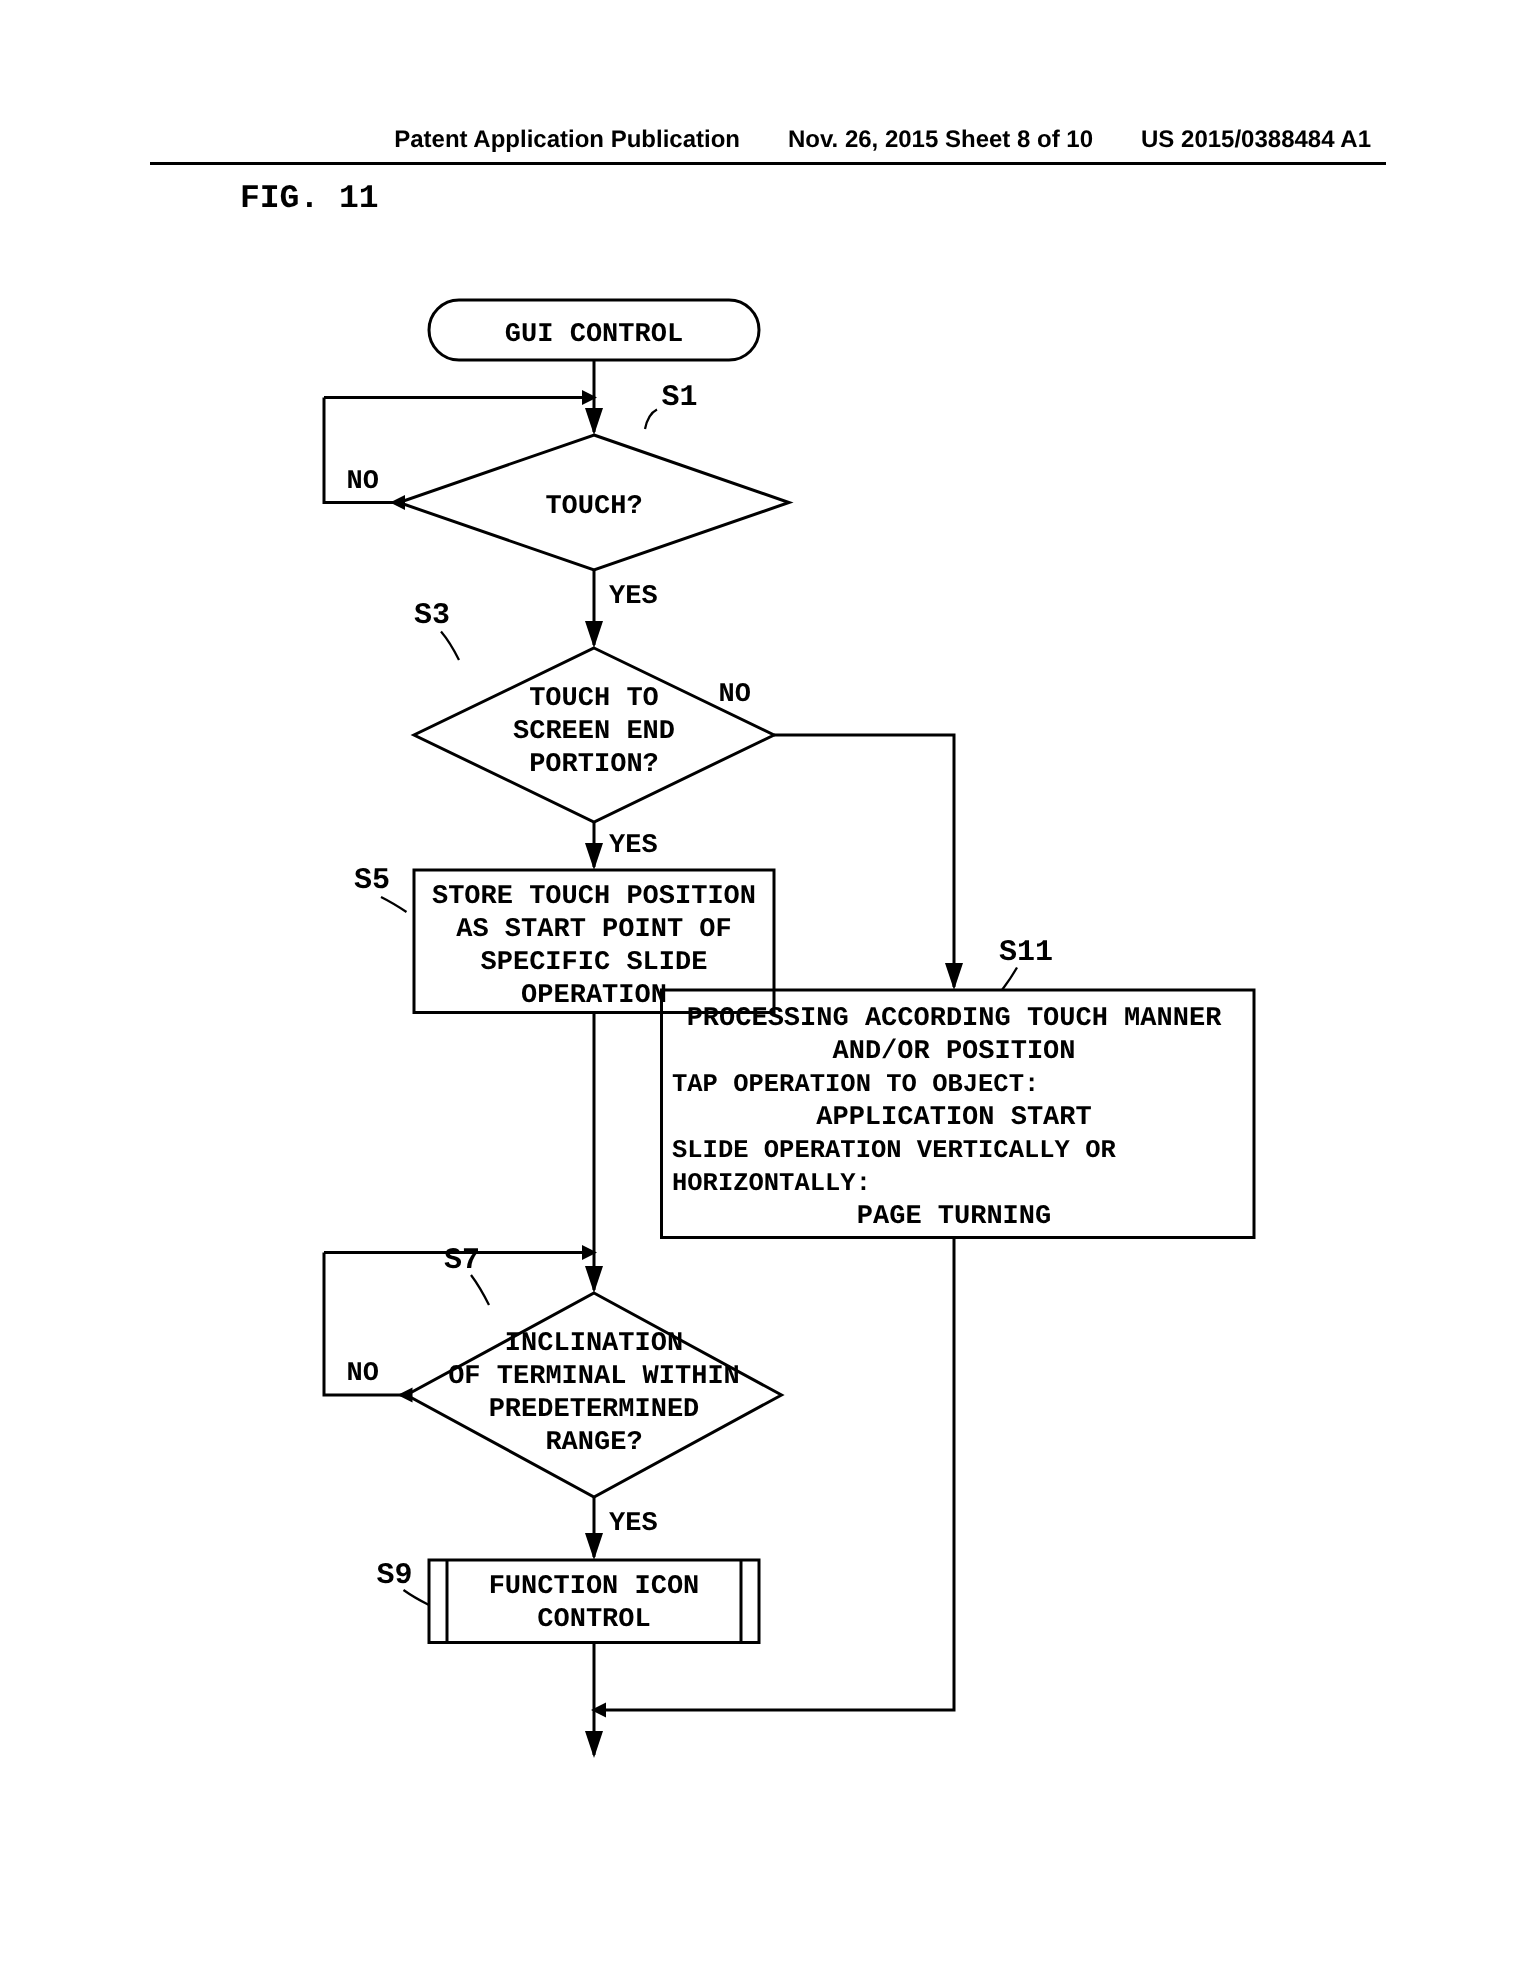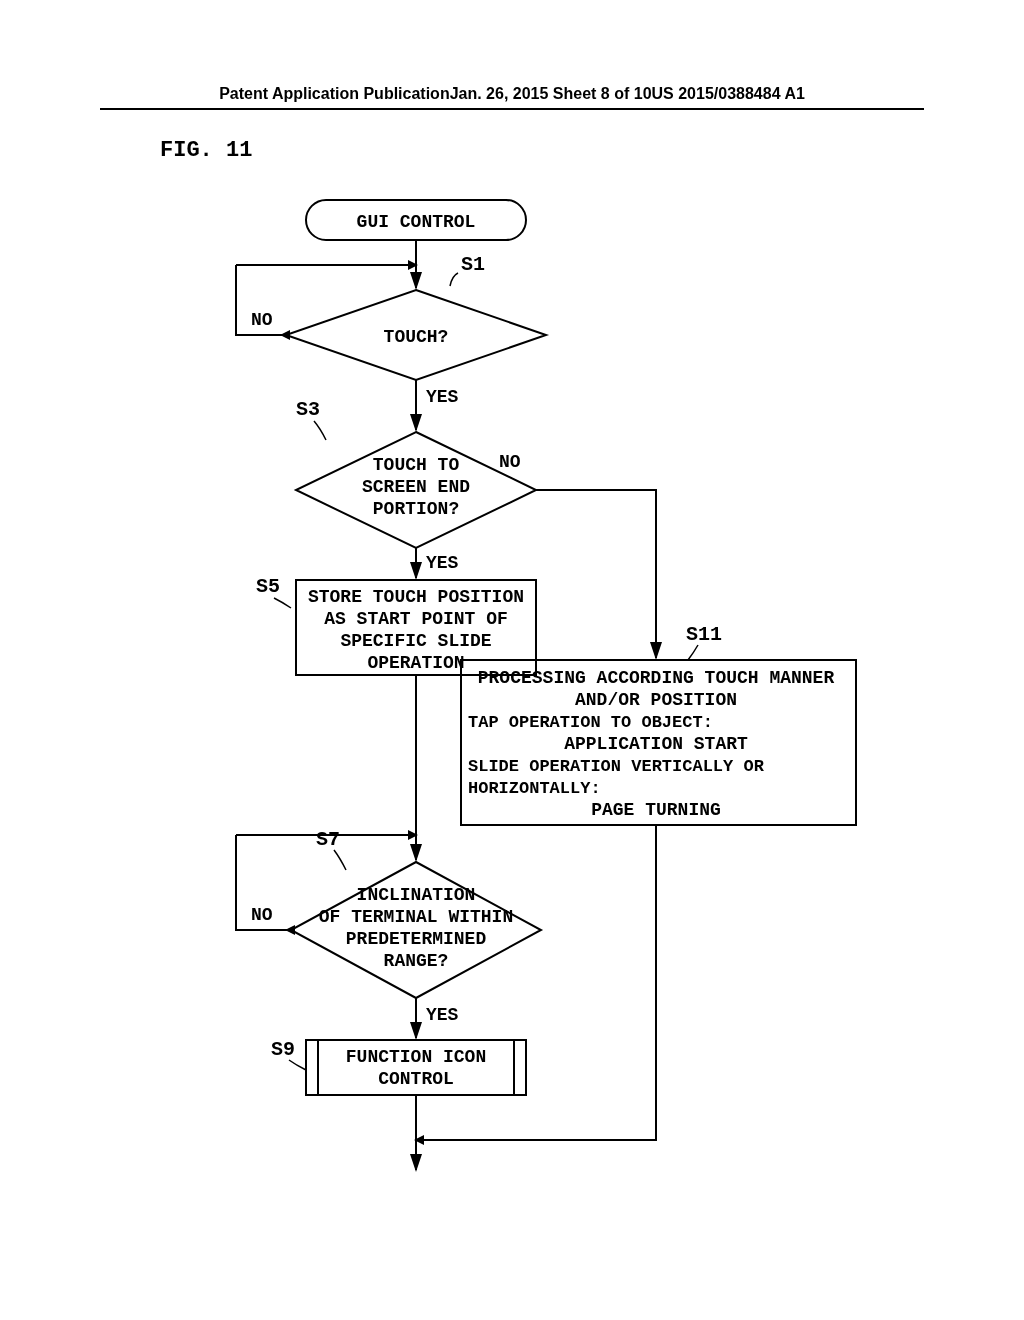--- a/index.html
+++ b/index.html
@@ -9,48 +9,49 @@
       background: white;
       font-family: Arial, sans-serif;
       position: relative;
     }
     .header {
       position: absolute;
       top: 85px;
       left: 0;
       right: 0;
       display: flex;
-      justify-content: center;
+      justify-content: flex-end;
       padding: 0 110px;
       font-size: 16px;
       font-weight: bold;
+      gap: 32px;
     }
     .header-left { }
     .header-center { text-align: center; }
     .header-right { }
     .divider {
       position: absolute;
       top: 108px;
       left: 100px;
       right: 100px;
       height: 2px;
       background: #000;
     }
     .figure-label {
       position: absolute;
-      top: 138px;
+      top: 120px;
       left: 160px;
       font-size: 22px;
       font-weight: bold;
       font-family: 'Courier New', monospace;
     }
     .diagram {
       position: absolute;
       top: 190px;
-      left: 236px;
+      left: 216px;
       width: 640px;
       height: 1000px;
     }
     svg { overflow: visible; }
     .node-text {
       font-family: 'Courier New', monospace;
       font-size: 18px;
       font-weight: bold;
       text-anchor: middle;
     }
@@ -69,21 +70,21 @@
       font-family: 'Courier New', monospace;
       font-size: 20px;
       font-weight: bold;
     }
   </style>
 </head>
 <body>
 
 <div class="header">
   <span class="header-left">Patent Application Publication</span>
-  <span class="header-center">Jan. 26, 2015  Sheet 8 of 10</span>
+  <span class="header-center">Nov. 26, 2015  Sheet 8 of 10</span>
   <span class="header-right">US 2015/0388484 A1</span>
 </div>
 <div class="divider"></div>
 
 <div class="figure-label">FIG. 11</div>
 
 <div class="diagram">
 <svg width="640" height="1000" viewBox="0 0 640 1000">
   <defs>
     <marker id="arrow" markerWidth="10" markerHeight="10" refX="8" refY="3" orient="auto">

